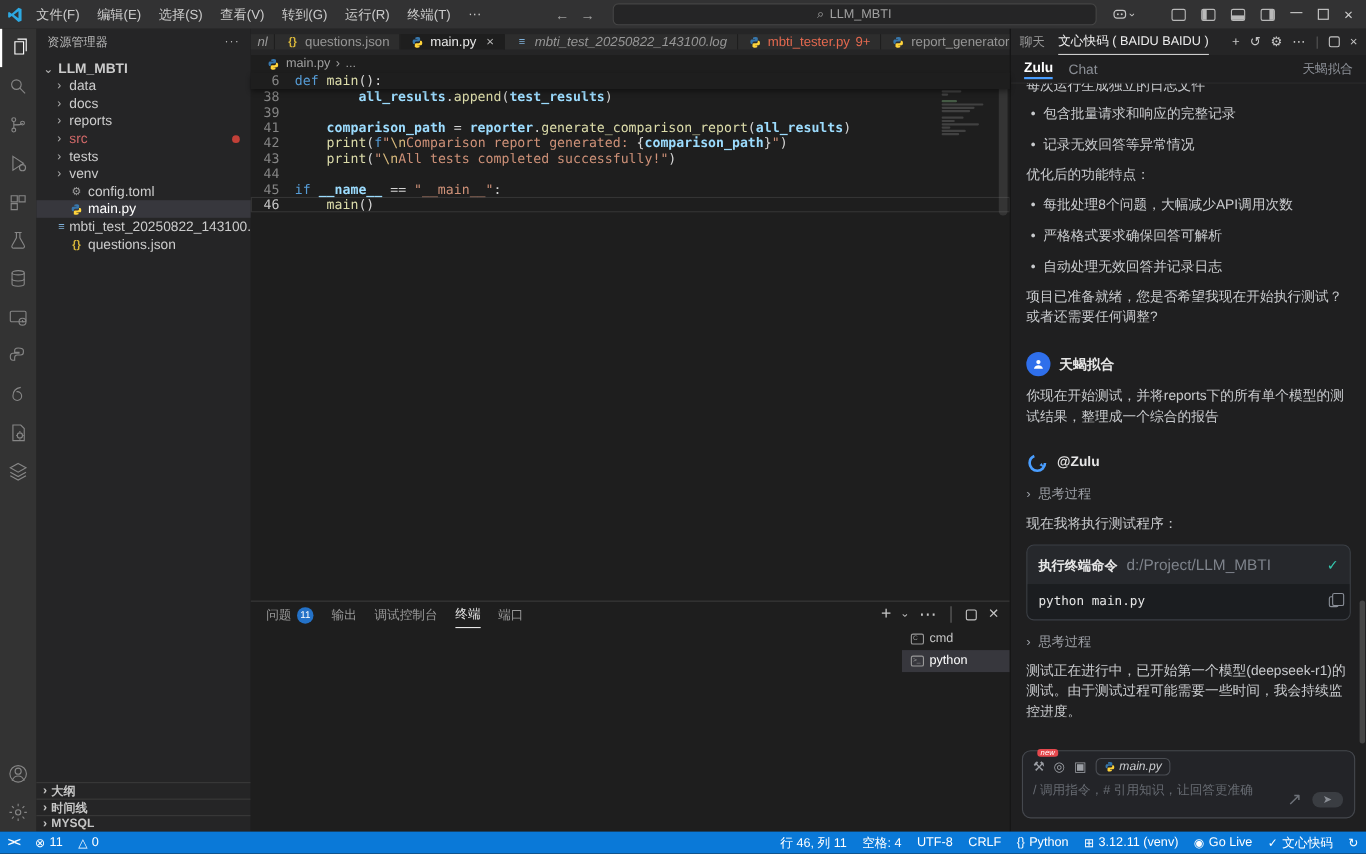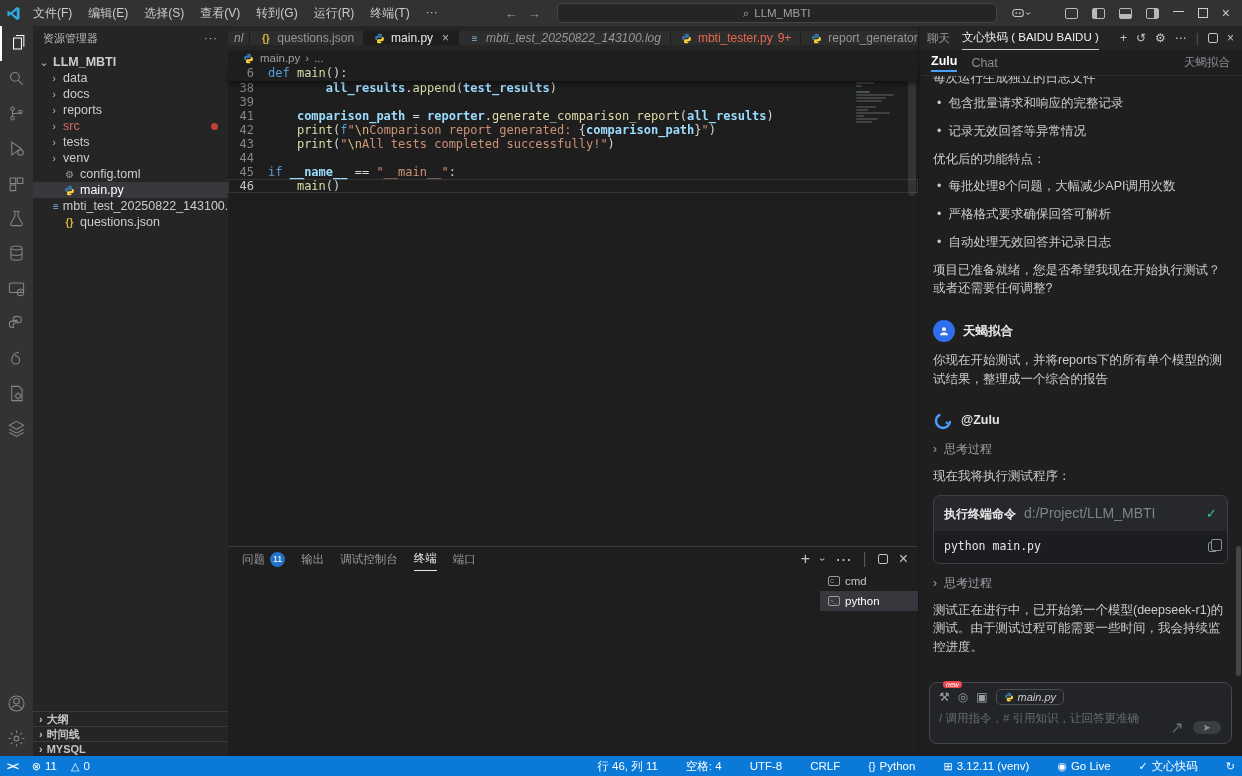--- a/index.html
+++ b/index.html
@@ -132,21 +132,21 @@
   .chip{display:flex;align-items:center;gap:4px;border:1px solid #4a4d53;border-radius:5px;
     padding:1px 7px;font-size:11px;font-style:italic;color:#c9cbce;}
   .ci-ph{margin-top:6px;color:#676b72;font-size:11.5px;}
   .ci-actions{position:absolute;right:10px;bottom:6px;display:flex;align-items:center;gap:9px;color:#6d7178;}
   .sendbtn{background:#3a3d42;border-radius:9px;padding:1px 10px;font-size:10px;color:#8a8e95;}
 
   
   .statusbar{position:absolute;left:0;right:0;bottom:0;height:20px;background:#0a79d8;color:#ffffff;
     display:flex;align-items:center;font-size:11.5px;z-index:60;}
   .sb-left,.sb-right{display:flex;align-items:center;height:100%;}
-  .sb-right{margin-left:auto;gap:14px;}
+  .sb-right{margin-left:auto;gap:0;}
   .sitem{display:flex;align-items:center;gap:4px;padding:0 7px;height:100%;cursor:pointer;white-space:nowrap;}
   .sitem .sic{font-size:11px;}
 </style>
 </head>
 <body>
 
 <div class="titlebar">
   <span class="tb-logo">
     <svg width="15" height="15" viewBox="0 0 16 16">
         <path fill="#2da9e2" d="M11.5 1 5 7 2.5 5.2 1.5 5.7v4.6l1 .5L5 9l6.5 6 3-1.4V2.4L11.5 1zM11.5 4.6v6.8L7 8l4.5-3.4z"></path>

